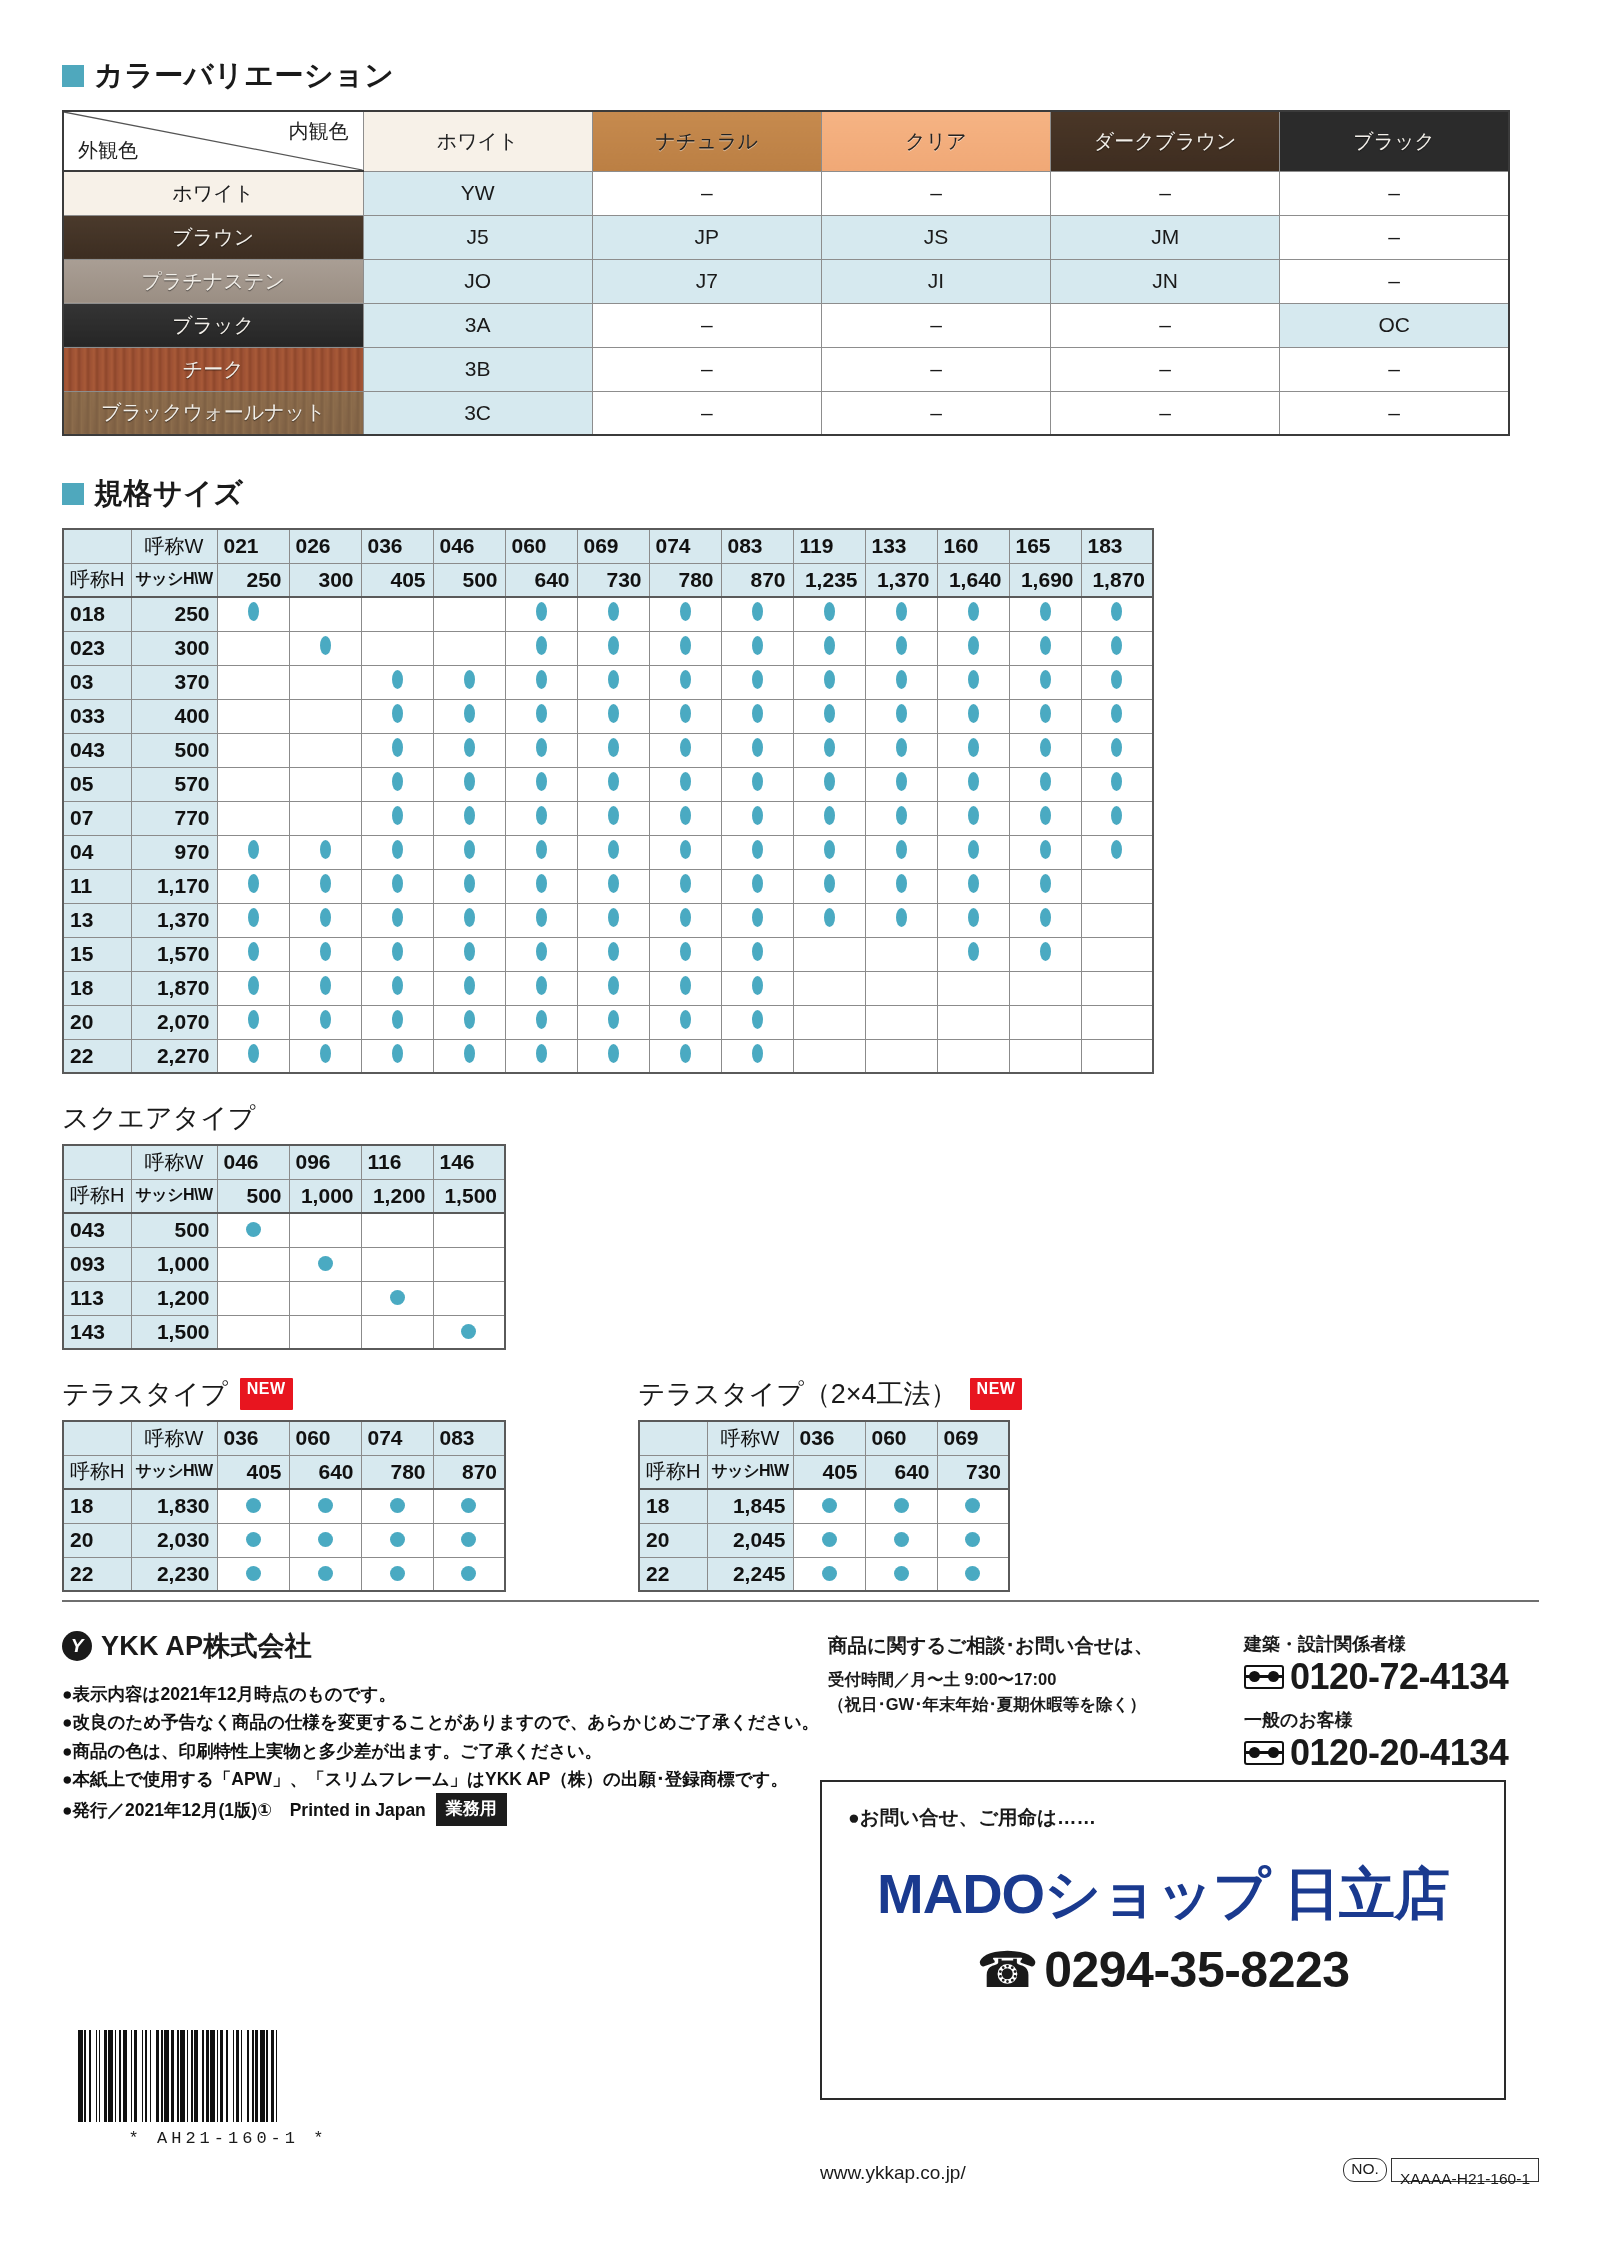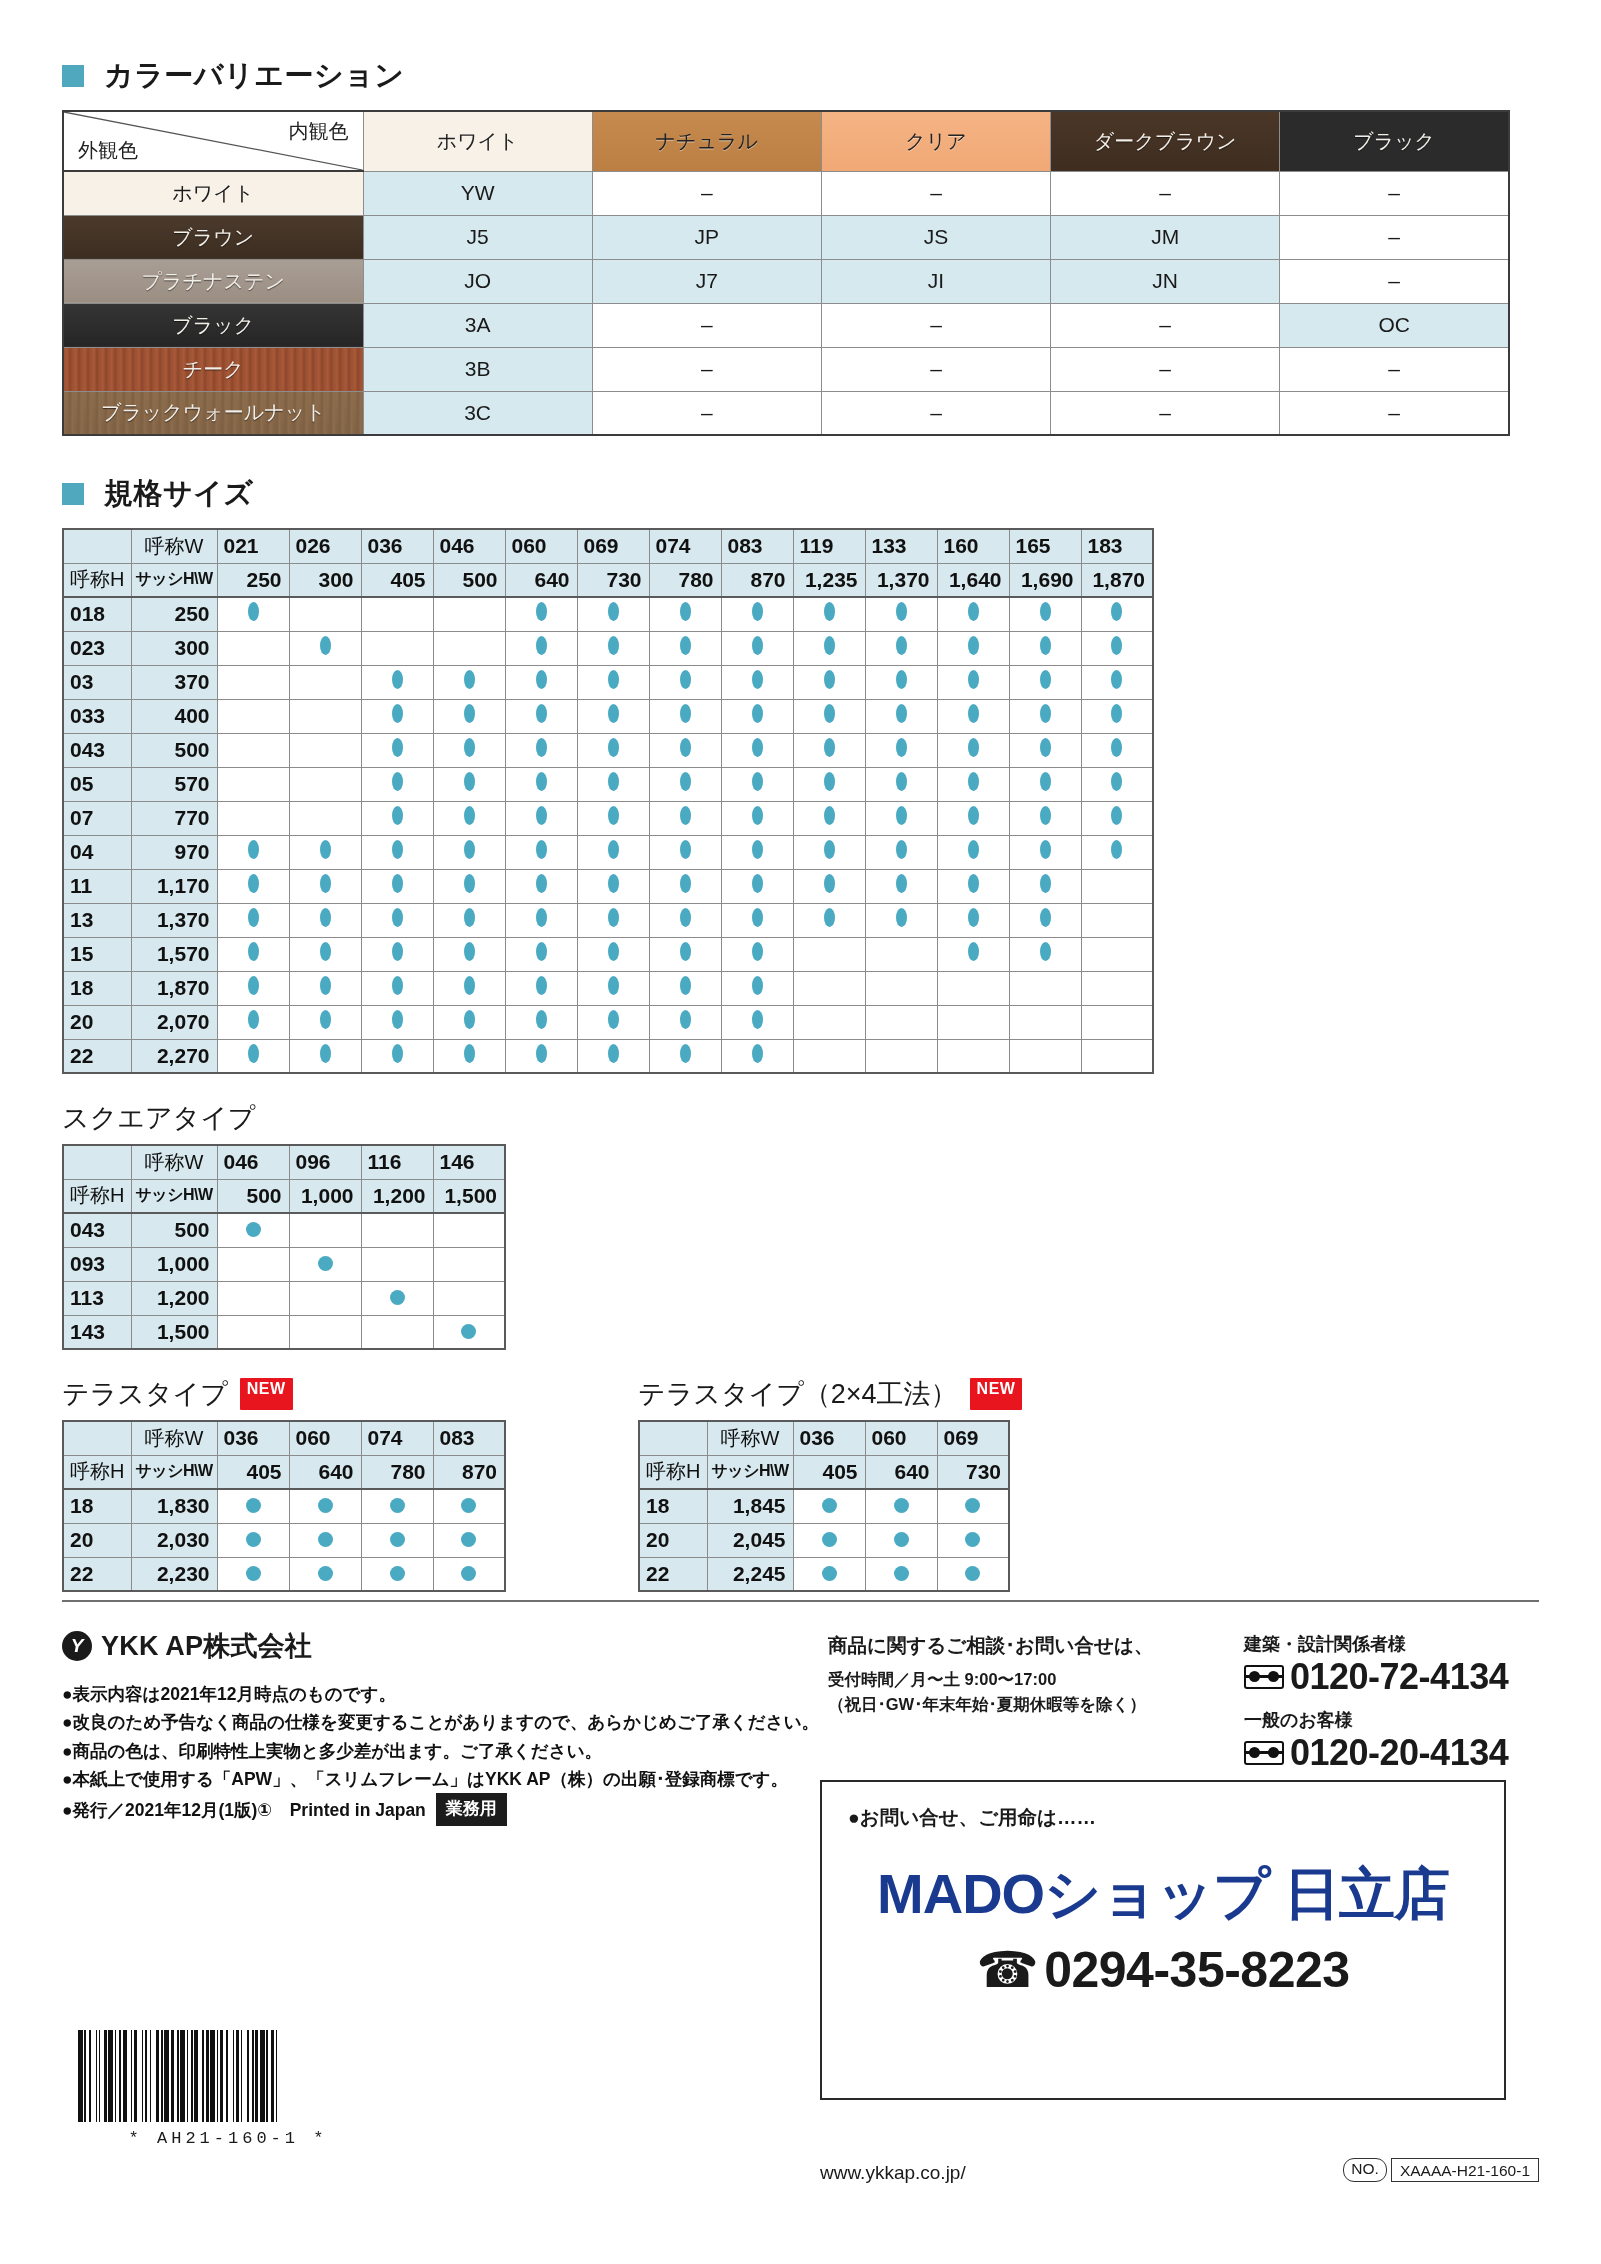--- a/index.html
+++ b/index.html
@@ -10,21 +10,21 @@
     background: #ffffff;
     font-family: "Liberation Sans", "DejaVu Sans", sans-serif;
     color: #1a1a1a;
     position: relative;
     overflow: hidden;
   }
   .page { padding: 56px 62px 0 62px; position: relative; height: 100%; }
 
   
   .sec-head {
-    display: flex; align-items: center; gap: 20px;
+    display: flex; align-items: center; gap: 10px;
     font-size: 29px; font-weight: 700; letter-spacing: .5px;
     margin: 0 0 14px 0;
   }
   .sec-head .sq {
     width: 22px; height: 22px; background: #4fa8bd; display: inline-block;
   }
   .sub-head {
     font-size: 27px; font-weight: 500; margin: 26px 0 8px 0;
     display: flex; align-items: center; gap: 12px;
   }
@@ -179,21 +179,21 @@
     font-family: "Liberation Mono", "DejaVu Sans Mono", monospace;
     font-size: 17px; letter-spacing: 4px; margin-top: 7px; text-align: center;
   }
 
   .url { position: absolute; left: 820px; top: 2162px; font-size: 19px; font-weight: 500; }
   .nobox {
     position: absolute; right: 62px; top: 2158px; font-size: 15.5px;
     display: flex; align-items: stretch; height: 24px;
   }
   .nobox .a { border: 1.5px solid #333; border-radius: 11px; padding: 1px 7px; margin-right:4px; }
-  .nobox .b { border: 1.5px solid #333; padding: 3px 8px; }
+  .nobox .b { border: 1.5px solid #333; padding: 11px 8px; }
 </style>
 </head>
 <body>
 
 <div class="page">
 
   <h2 class="sec-head">
     <span class="sq"></span>
     <span>カラーバリエーション</span>
   </h2>

